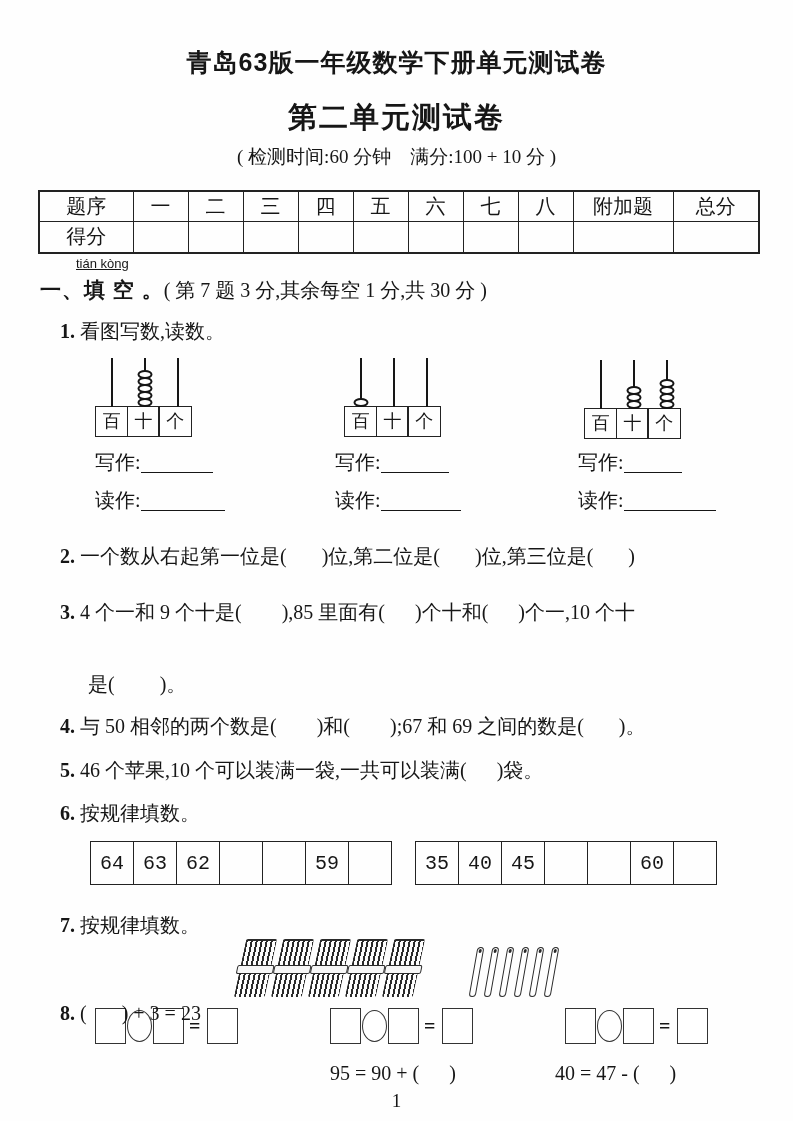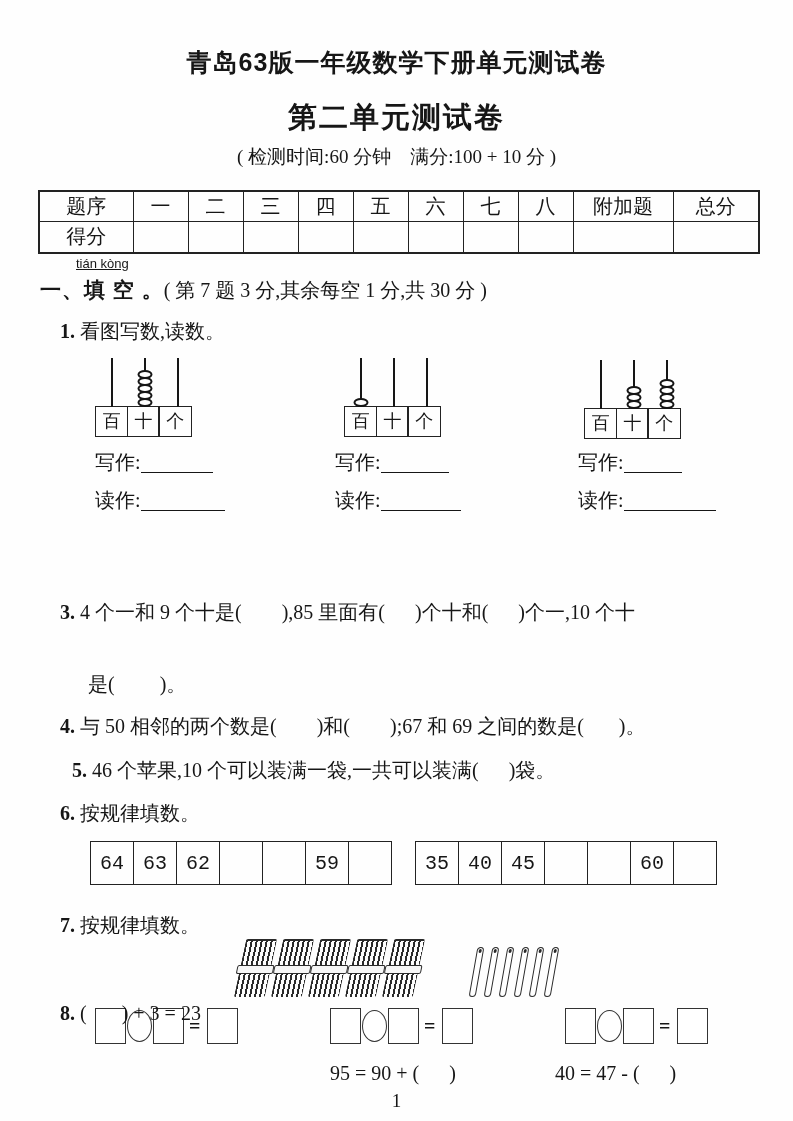--- a/index.html
+++ b/index.html
@@ -216,31 +216,34 @@
     </div>
   </div>
 
   <div class="abs wr-line" style="top:449px; left:95px;"><span>写作:</span><span class="uline" style="width:72px;"></span></div>
   <div class="abs wr-line" style="top:487px; left:95px;"><span>读作:</span><span class="uline" style="width:84px;"></span></div>
   <div class="abs wr-line" style="top:449px; left:335px;"><span>写作:</span><span class="uline" style="width:68px;"></span></div>
   <div class="abs wr-line" style="top:487px; left:335px;"><span>读作:</span><span class="uline" style="width:80px;"></span></div>
   <div class="abs wr-line" style="top:449px; left:578px;"><span>写作:</span><span class="uline" style="width:58px;"></span></div>
   <div class="abs wr-line" style="top:487px; left:578px;"><span>读作:</span><span class="uline" style="width:92px;"></span></div>
 
+  <div class="abs q" style="top:543px; left:60px;">
+    <b>2.</b><span class="pre"> 一个数从右起第一位是(       )位,第二位是(       )位,第三位是(       )</span>
+  </div>
 
   <div class="abs q" style="top:599px; left:60px;">
     <b>3.</b><span class="pre"> 4 个一和 9 个十是(        ),85 里面有(      )个十和(      )个一,10 个十</span>
   </div>
   <div class="abs q pre" style="top:671px; left:88px;">是(         )。</div>
 
   <div class="abs q" style="top:713px; left:60px;">
     <b>4.</b><span class="pre"> 与 50 相邻的两个数是(        )和(        );67 和 69 之间的数是(       )。</span>
   </div>
 
-  <div class="abs q" style="top:757px; left:72px;text-align:center;">
+  <div class="abs q" style="top:757px; left:60px;text-align:center;">
     <b>5.</b><span class="pre"> 46 个苹果,10 个可以装满一袋,一共可以装满(      )袋。</span>
   </div>
 
   <div class="abs q" style="top:800px; left:60px;">
     <b>6.</b><span class="pre"> 按规律填数。</span>
   </div>
   <table class="seq" style="top:841px; left:90px;">
     <tbody>
         <tr>
       <td>64</td>

